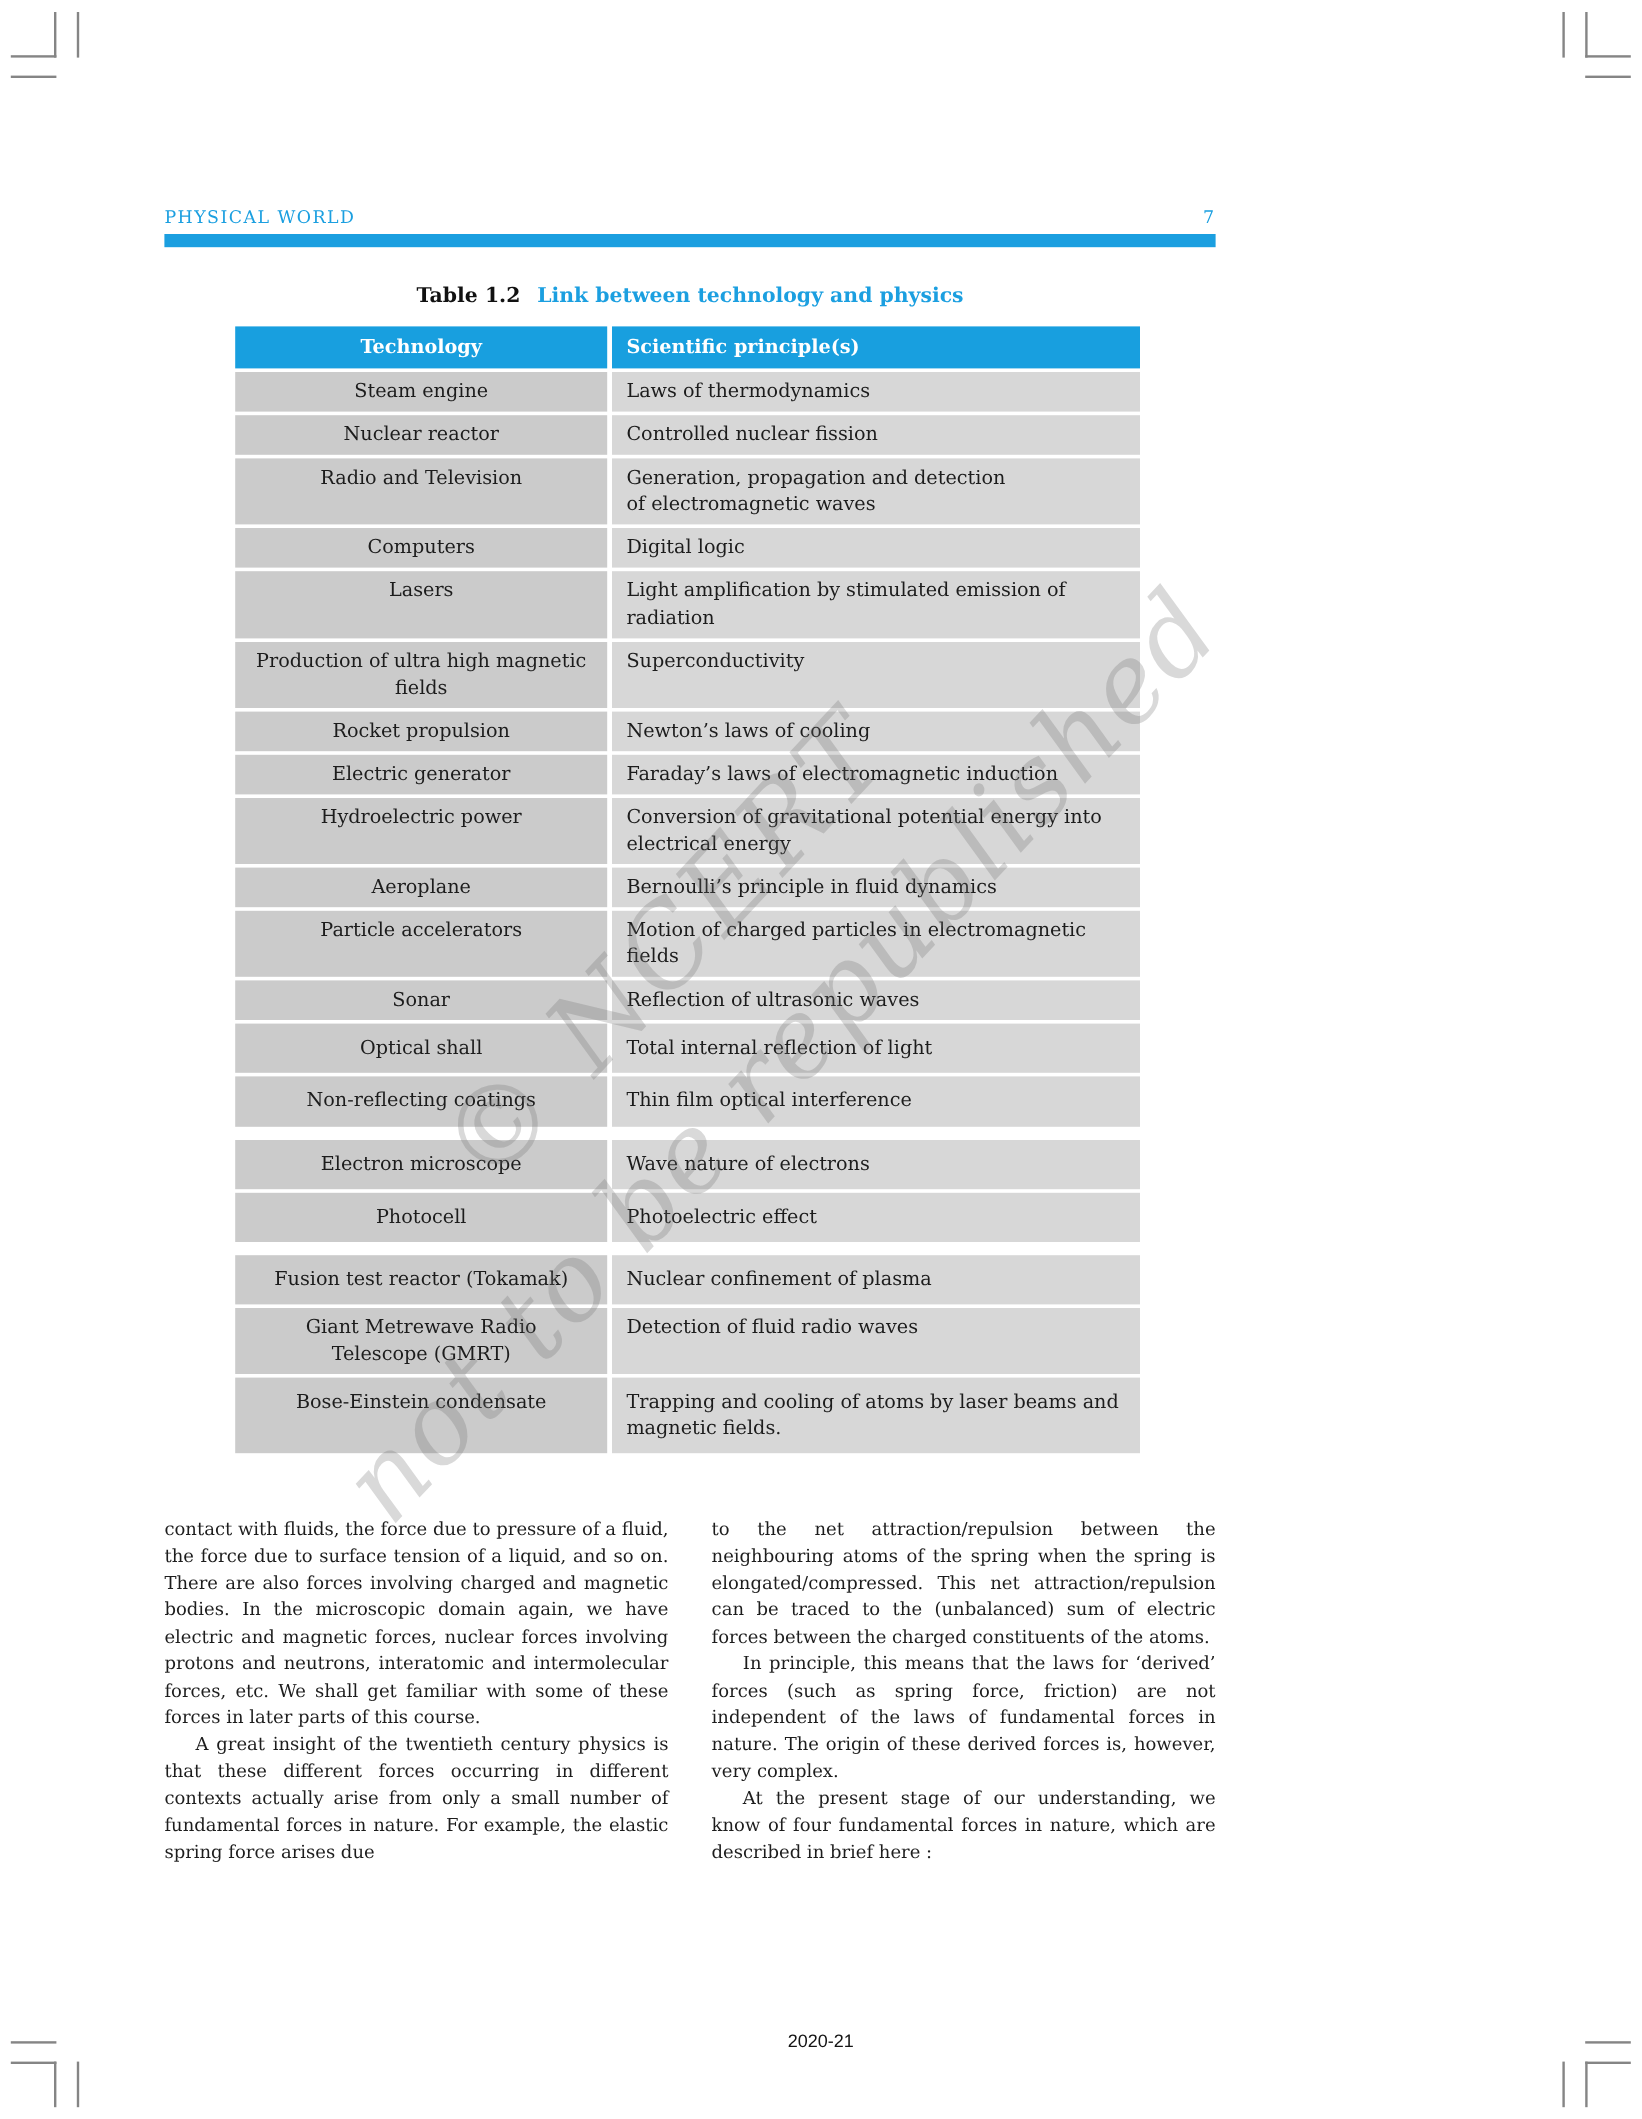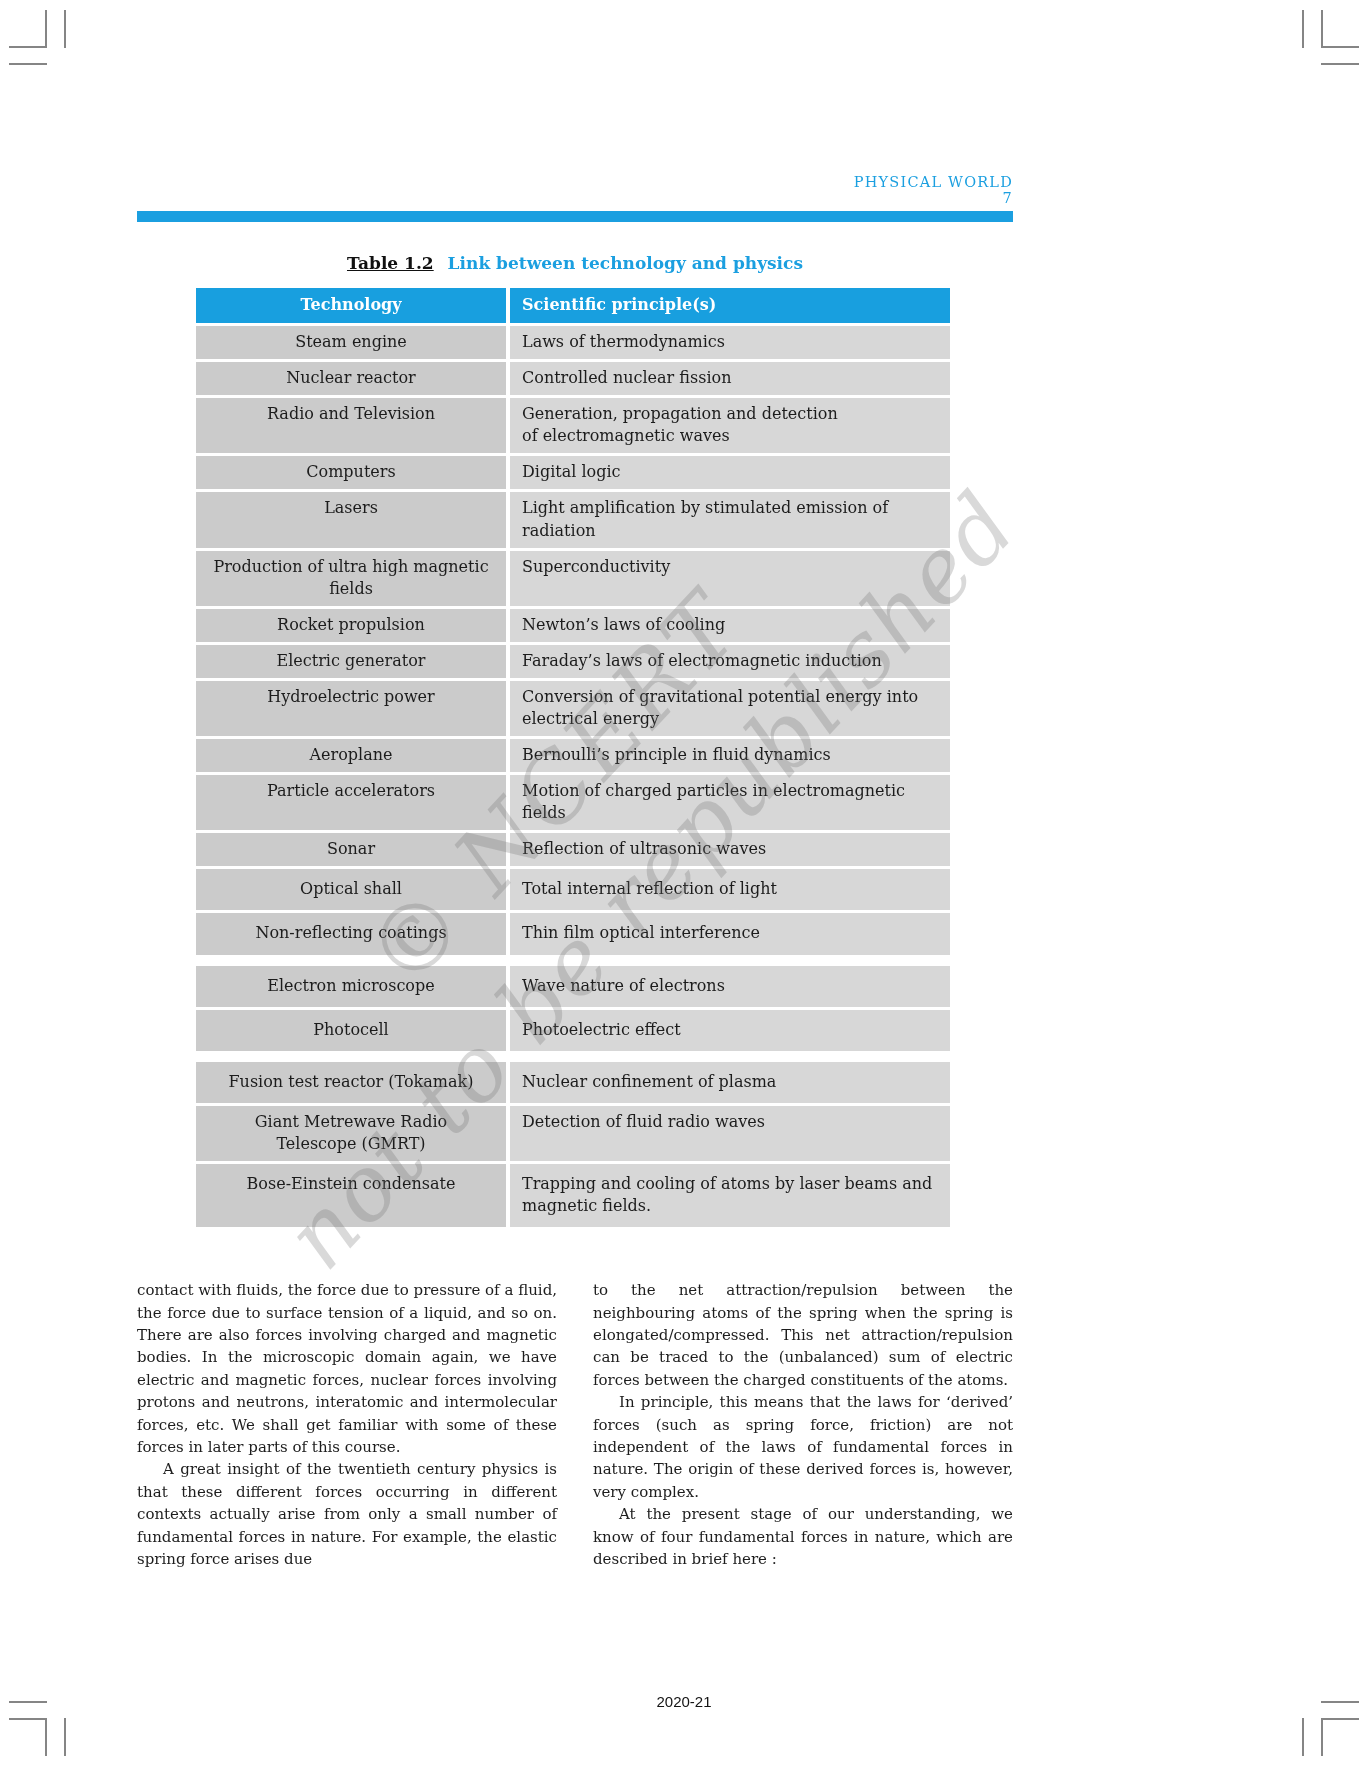--- a/index.html
+++ b/index.html
@@ -12,29 +12,29 @@
     color:#1c1c1c;
     overflow:hidden;
   }
 
   
   .mark { position:absolute; background:#858585; }
 
   
   .content { position:absolute; left:137px; top:174px; width:876px; }
 
-  .running-row { display:flex; justify-content:space-between; align-items:flex-end;flex-direction:column; }
+  .running-row { display:flex; justify-content:space-between; align-items:flex-end; }
   .running-head, .page-num {
     color:#1b9fe0; font-size:14.5px; letter-spacing:1.2px;
     font-family:"DejaVu Serif", serif;
   }
   .head-rule { margin-top:5px; height:11px; background:#1b9fe0; }
 
   .table-title { margin-top:31px; text-align:center; font-size:17px; font-weight:bold; }
-  .table-title .t-label { color:#111111;text-decoration:underline; }
+  .table-title .t-label { color:#111111; }
   .table-title .t-caption { color:#1b9fe0; margin-left:8px; }
 
   
   .tech-table { margin-top:15px; margin-left:59px; width:754px; }
   .trow { display:flex; gap:4px; margin-top:3px; }
   .trow.spacer { margin-top:11px; }
   .tcell {
     padding:5px 12px 6px 12px;
     font-size:16px; line-height:1.38;
     white-space:pre-line;

